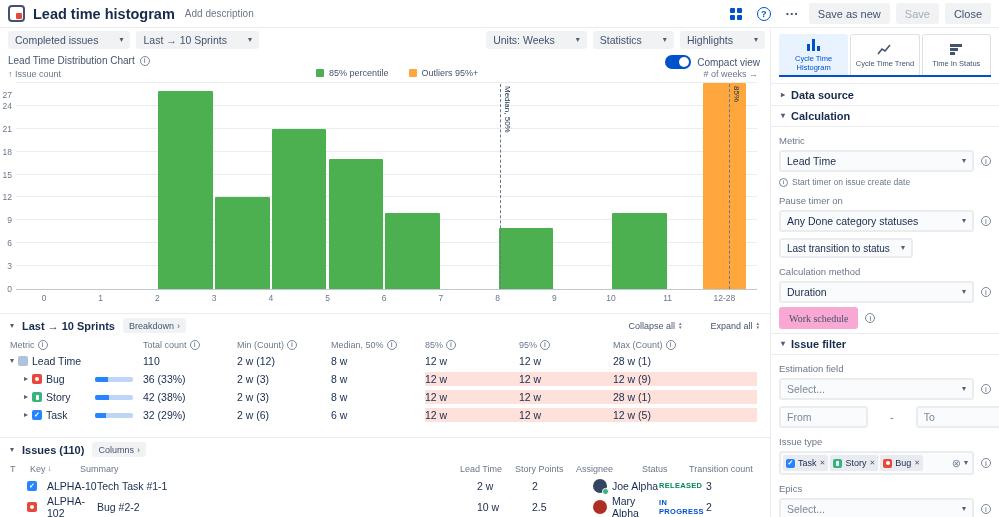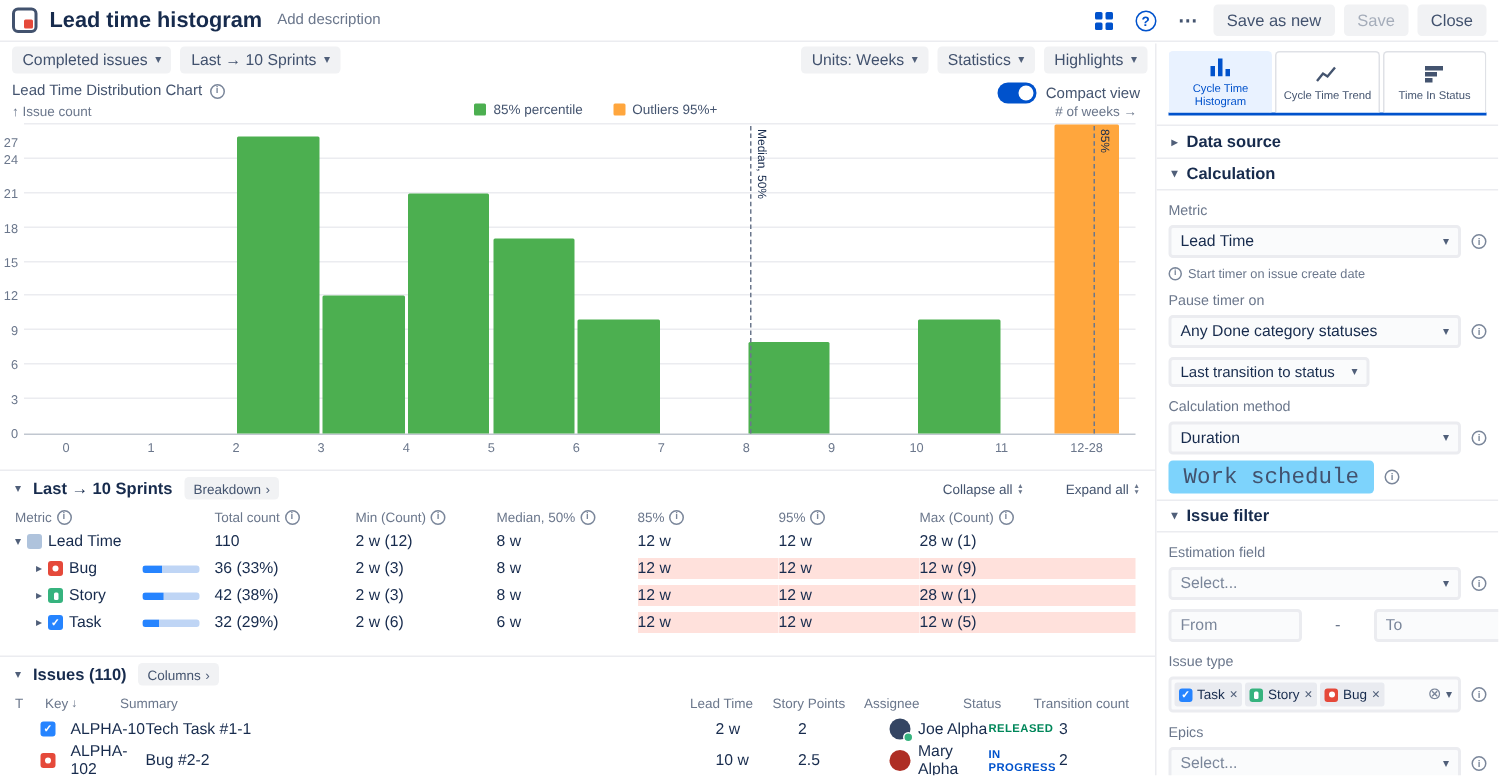--- a/index.html
+++ b/index.html
@@ -18,21 +18,21 @@
 .grid-ic i{width:5px;height:5px;background:#0052CC;border-radius:1px}
 .help-ic{width:14px;height:14px;border:1.5px solid #0052CC;border-radius:50%;color:#0052CC;font-size:9px;font-weight:bold;display:flex;align-items:center;justify-content:center}
 .help-ic::before{content:"?"}
 .more-ic{color:#44546F;font-weight:bold;font-size:13px}
 .more-ic::before{content:"⋯"}
 .btn{height:21px;padding:0 9px;border:none;border-radius:3px;background:#F1F2F4;color:#42526E;font-size:11px;font-family:inherit;display:flex;align-items:center;cursor:pointer}
 .btn.disabled{color:#A5ADBA}
 
 
 .toolbar{position:absolute;top:28px;left:0;width:770px;height:24px;display:flex;align-items:center;gap:6px;padding:0 5px 0 8px}
-.chip{height:18px;background:#F1F2F4;border-radius:3px;padding:0 7px;display:inline-flex;align-items:center;gap:5px;font-size:10.5px;color:#42526E}
+.chip{height:18px;background:#F1F2F4;border-radius:3px;padding:0 7px;display:inline-flex;align-items:center;gap:21px;font-size:10.5px;color:#42526E}
 .toolbar .right{margin-left:auto;display:flex;gap:6px}
 .chev{font-size:8px;color:#505F79;line-height:1}
 .chev-down::before{content:"▾"}
 .caret-right::before{content:"▸"}
 .chip-arrow{font-size:9px;color:#505F79}
 .chip-arrow::before{content:"›"}
 
 
 .chart-sec{position:absolute;top:52px;left:0;width:770px;height:261px}
 .c-label-row{position:absolute;top:3px;left:8px;display:flex;align-items:center;gap:5px;font-size:10px;color:#44546F}
@@ -102,21 +102,21 @@
 .psec-h{height:22px;display:flex;align-items:center;gap:6px;font-weight:bold;font-size:11px;color:#172B4D;border-top:1px solid #EBECF0;border-bottom:1px solid #EBECF0;margin:0 -8px;padding:0 10px}
 .psec-h.first{margin-top:6px;border-bottom:none}
 .pbody{padding-bottom:4px}
 .plabel{margin-top:8px;font-size:9.5px;color:#6B778C}
 .crow{margin-top:4px;display:flex;align-items:center;gap:7px}
 .select{flex:1;height:22px;border:2px solid #EBECF0;background:#FAFBFC;border-radius:3px;display:flex;align-items:center;justify-content:space-between;padding:0 6px;font-size:10.5px;color:#172B4D;cursor:pointer}
 .select .ph{color:#7A869A}
 .select.small{flex:none;width:134px;height:20px;font-size:10px;margin-top:6px}
 .hint{margin-top:5px;display:flex;align-items:center;gap:4px;font-size:8.5px;color:#6B778C}
 .hint .info{width:9px;height:9px;font-size:6px}
-.wbtn{height:22px;padding:0 10px;border:none;border-radius:3px;background:#7dd3fc;color:#42526E;font-size:15px;font-family:Liberation Mono, monospace;cursor:pointer}
+.wbtn{height:22px;padding:0 10px;border:none;border-radius:3px;background:#f9a8d4;color:#42526E;font-size:10px;font-family:Liberation Serif, serif;cursor:pointer}
 .range{margin-top:6px;display:flex;align-items:center;gap:22px}
 .range input{width:89px;height:22px;border:2px solid #EBECF0;background:#FAFBFC;border-radius:3px;padding:0 6px;font-size:10.5px;font-family:inherit;color:#172B4D;outline:none}
 .range input::placeholder{color:#7A869A}
 .range .sep{color:#6B778C}
 .mselect{flex:1;min-height:24px;border:2px solid #EBECF0;background:#FAFBFC;border-radius:3px;display:flex;align-items:center;gap:3px;padding:1px 4px 1px 2px}
 .tags{display:flex;gap:2px;align-items:center;flex:1}
 .tag{height:16px;background:#E9EBF0;border-radius:2px;display:flex;align-items:center;gap:3px;padding:0 3px;font-size:9px;color:#172B4D}
 .tag .typeicon{width:9px;height:9px}
 .tagx{font-size:7px;color:#505F79}
 .tagx::before{content:"✕"}

